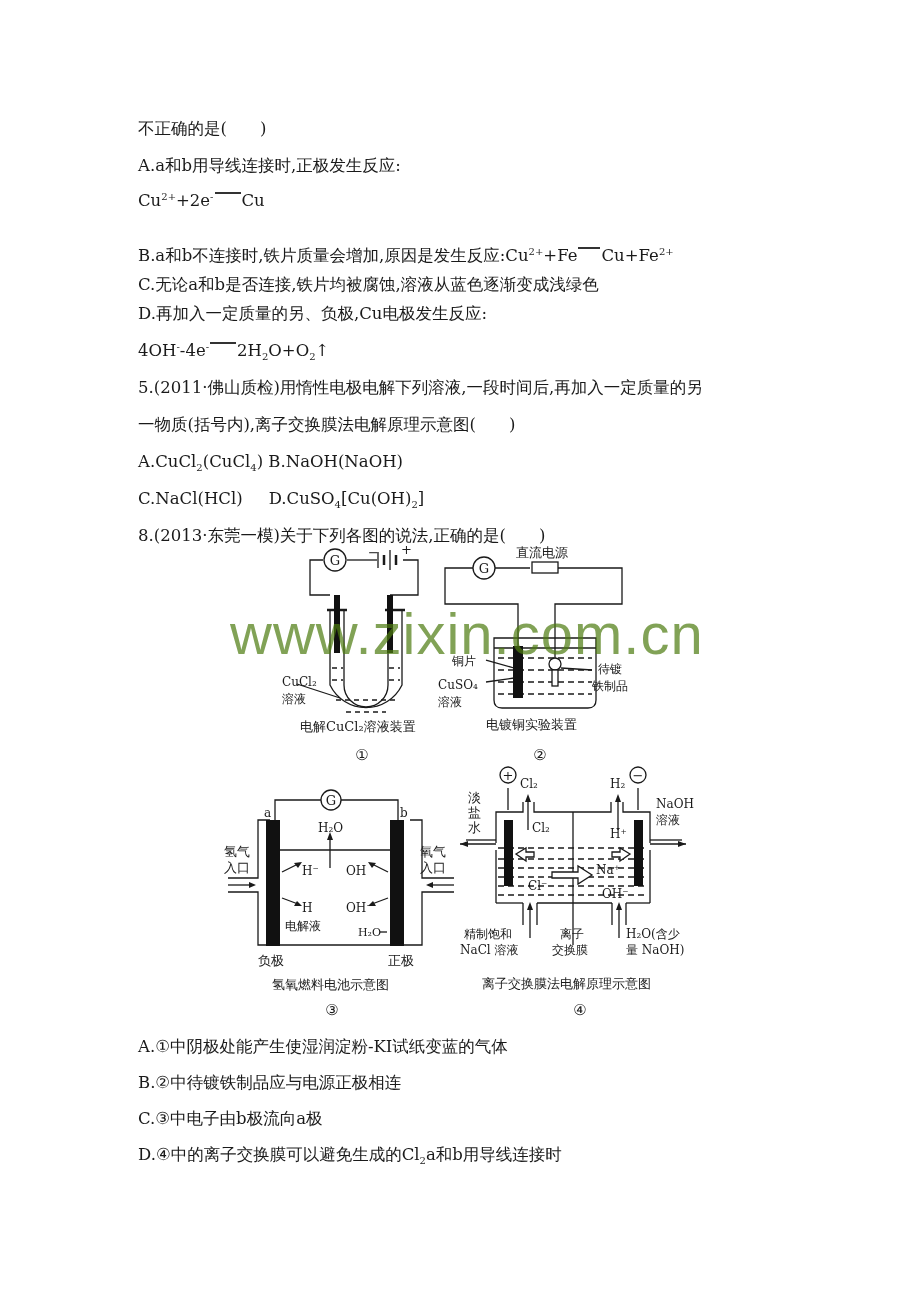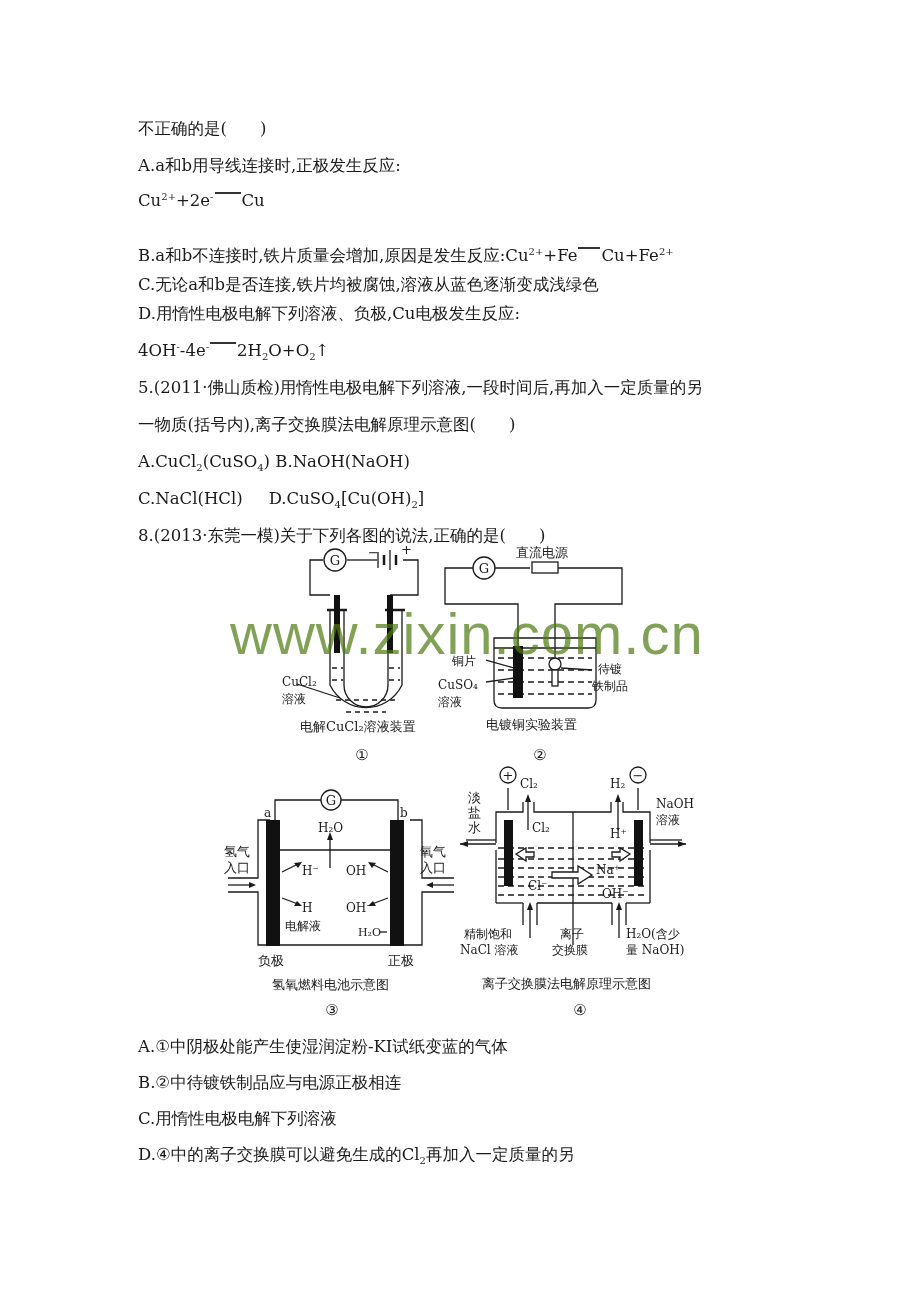--- a/index.html
+++ b/index.html
@@ -18,29 +18,29 @@
 
 <div class="line" style="top:118px">不正确的是(　　)</div>
 <div class="line" style="top:155px">A.a和b用导线连接时,正极发生反应:</div>
 <div class="line" style="top:190px">
   <span>Cu</span><sup>2+</sup><span>+2e</span><sup>-</sup><span class="eq-bar"></span><span>Cu</span>
 </div>
 <div class="line" style="top:245px">
   <span>B.a和b不连接时,铁片质量会增加,原因是发生反应:</span><span>Cu</span><sup>2+</sup><span>+Fe</span><span class="eq-bar" style="width:22px"></span><span>Cu+Fe</span><sup>2+</sup>
 </div>
 <div class="line" style="top:274px">C.无论a和b是否连接,铁片均被腐蚀,溶液从蓝色逐渐变成浅绿色</div>
-<div class="line" style="top:303px">D.用惰性电极电解下列溶液、负极,Cu电极发生反应:</div>
+<div class="line" style="top:303px">D.再加入一定质量的另、负极,Cu电极发生反应:</div>
 <div class="line" style="top:340px">
   <span>4OH</span><sup>-</sup><span>-4e</span><sup>-</sup><span class="eq-bar"></span><span>2H</span><sub>2</sub><span>O+O</span><sub>2</sub><span>↑</span>
 </div>
 
 <div class="line" style="top:377px">5.(2011·佛山质检)用惰性电极电解下列溶液,一段时间后,再加入一定质量的另</div>
 <div class="line" style="top:414px">一物质(括号内),离子交换膜法电解原理示意图(　　)</div>
 <div class="line" style="top:451px">
-  <span><span>A.CuCl</span><sub>2</sub><span>(CuSO</span><sub>4</sub><span>)</span></span>
+  <span><span>A.CuCl</span><sub>2</sub><span>(CuCl</span><sub>4</sub><span>)</span></span>
   <span>B.NaOH(NaOH)</span>
 </div>
 <div class="line" style="top:488px">
   <span>C.NaCl(HCl)</span><span style="display:inline-block;width:26px"></span><span><span>D.CuSO</span><sub>4</sub><span>[Cu(OH)</span><sub>2</sub><span>]</span></span>
 </div>
 
 <div class="line" style="top:525px">8.(2013·东莞一模)关于下列各图的说法,正确的是(　　)</div>
 
 <svg class="diagram" style="left:270px;top:540px" width="180" height="230" viewBox="0 0 180 230">
   <g stroke="#1a1a1a" stroke-width="1.3" fill="none">
@@ -235,16 +235,16 @@
   <text x="166" y="178" font-size="12">H₂O(含少</text>
   <text x="166" y="194" font-size="12">量 NaOH)</text>
   <text x="22" y="228" font-size="13">离子交换膜法电解原理示意图</text>
   <text x="120" y="255" font-size="15" text-anchor="middle">④</text>
 </svg>
 
 <div class="watermark">www.zixin.com.cn</div>
 
 <div class="line" style="top:1036px">A.①中阴极处能产生使湿润淀粉-KI试纸变蓝的气体</div>
 <div class="line" style="top:1072px">B.②中待镀铁制品应与电源正极相连</div>
-<div class="line" style="top:1108px">C.用惰性电极电解下列溶液</div>
+<div class="line" style="top:1108px">C.③中电子由b极流向a极</div>
 <div class="line" style="top:1144px">
-  <span>D.④中的离子交换膜可以避免生成的Cl</span><sub>2</sub><span>再加入一定质量的另</span>
+  <span>D.④中的离子交换膜可以避免生成的Cl</span><sub>2</sub><span>a和b用导线连接时</span>
 </div>
 
 </body></html>

